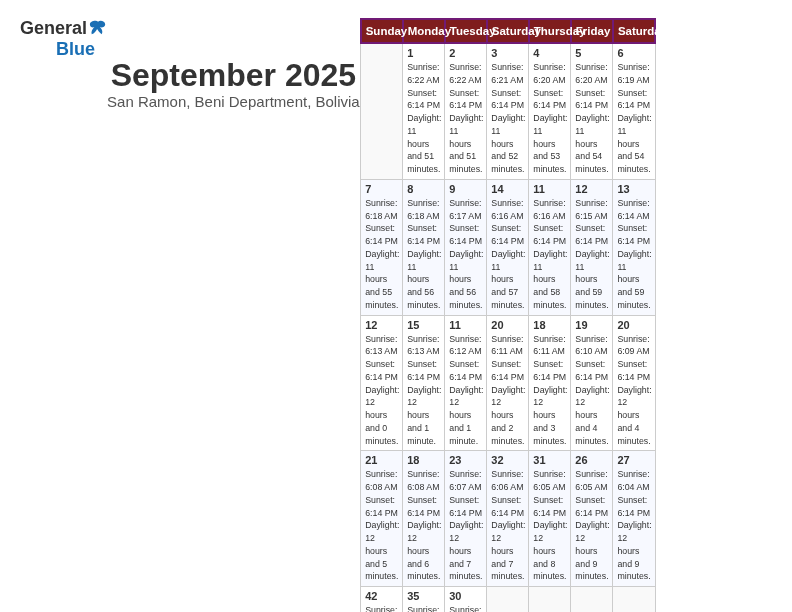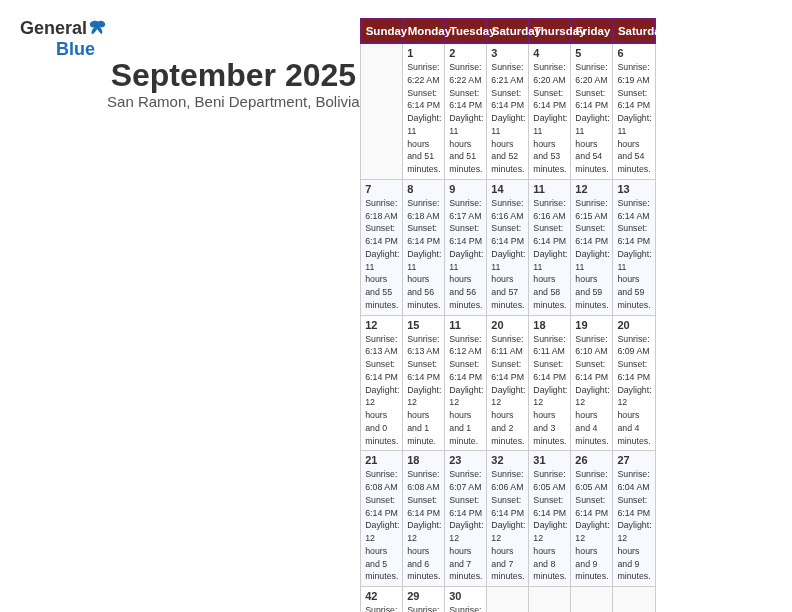--- a/index.html
+++ b/index.html
@@ -255,21 +255,21 @@
         <span class="day-num">27</span>
         <span class="day-info">Sunrise: 6:04 AM<br>Sunset: 6:14 PM<br>Daylight: 12 hours and 9 minutes.</span>
       </td>
         </tr>
         <tr>
           <td>
         <span class="day-num">42</span>
         <span class="day-info">Sunrise: 6:03 AM<br>Sunset: 6:14 PM<br>Daylight: 12 hours and 10 minutes.</span>
       </td>
           <td>
-        <span class="day-num">29</span>
+        <span class="day-num">35</span>
         <span class="day-info">Sunrise: 6:03 AM<br>Sunset: 6:14 PM<br>Daylight: 12 hours and 11 minutes.</span>
       </td>
           <td>
         <span class="day-num">30</span>
         <span class="day-info">Sunrise: 6:02 AM<br>Sunset: 6:14 PM<br>Daylight: 12 hours and 12 minutes.</span>
       </td>
           <td class="empty-cell"></td>
           <td class="empty-cell"></td>
           <td class="empty-cell"></td>
           <td class="empty-cell"></td>

